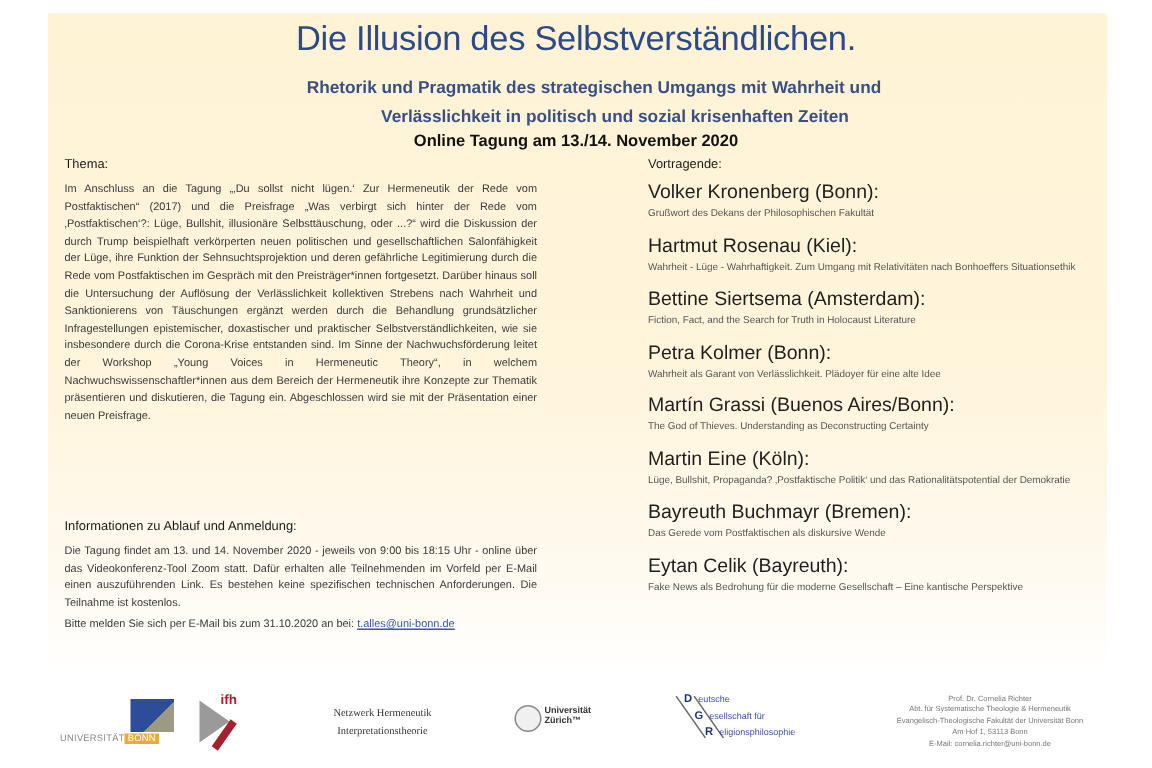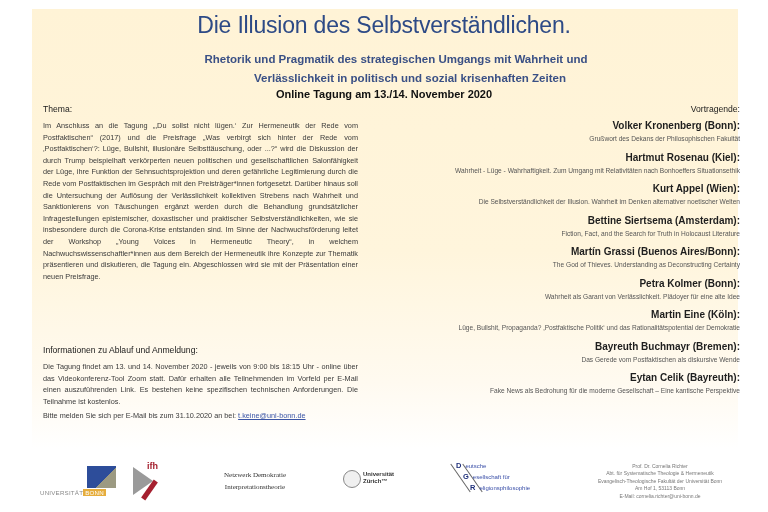--- a/index.html
+++ b/index.html
@@ -9,28 +9,28 @@
              background: linear-gradient(to bottom, #fff3d6 0%, #fff5dc 55%, #fffaf0 85%, #ffffff 100%); }
     .title { position: absolute; left: 0; top: 12px; width: 768px; text-align: center;
              font-size: 23px; font-weight: normal; color: #2d4a86; letter-spacing: -0.2px; }
     .subtitle { position: absolute; left: 12px; width: 768px; text-align: center;
                 font-size: 11.5px; font-weight: bold; color: #3a5085; }
     .sub1 { top: 53px; }
     .sub2 { top: 72px; padding-left: 14px; }
     .date { position: absolute; left: 0; top: 88px; width: 768px; text-align: center;
             font-size: 11px; font-weight: bold; color: #111; }
     .col-left { position: absolute; left: 43px; top: 104px; width: 315px; }
-    .col-right { position: absolute; left: 410px; top: 104px; width: 330px; text-align: right; }
+    .col-right { position: absolute; left: 432px; top: 104px; width: 330px; }
     .h { font-size: 8.6px; font-weight: normal; color: #1a1a1a; margin: 0 0 6px 0; }
     .p { font-size: 7.3px; line-height: 11.6px; color: #3a3a3a; text-align: justify; margin: 0; }
     .info-block { position: absolute; left: 43px; top: 345px; width: 315px; }
     .info-block .p { margin-bottom: 3px; }
     .email-link { color: #3b55a5; text-decoration: underline; }
     .speaker { margin-bottom: 7px; }
-    .speaker-name { font-size: 10px; font-weight: bold; color: #1e1e1e; margin: 0 0 3px 0; }
+    .speaker-name { font-size: 13px; font-weight: normal; color: #1e1e1e; margin: 0 0 3px 0; }
     .speaker-talk { font-size: 6.6px; line-height: 10.5px; color: #555; margin: 0; }
     .footer { position: absolute; left: 0; top: 455px; width: 768px; height: 57px; }
     .logo-bonn { position: absolute; left: 40px; top: 11px; width: 76px; height: 30px; }
     .bonn-blue { position: absolute; left: 47px; top: 0; width: 29px; height: 22px;
                  background: linear-gradient(135deg, #2d4d9a 0%, #2d4d9a 60%, #9c9a82 60%, #9c9a82 100%); }
     .bonn-text { position: absolute; left: 0; top: 23px; font-size: 6.2px; color: #8a8a8a; letter-spacing: 0.2px; }
     .bonn-gold { background: #e6ad3c; color: #fff; padding: 0 2px; }
     .logo-ifh { position: absolute; left: 133px; top: 6px; width: 30px; height: 40px; }
     .ifh-shape { position: absolute; left: 0; top: 6px; width: 0; height: 0;
                  border-top: 14px solid transparent; border-bottom: 14px solid transparent;
@@ -63,49 +63,45 @@
 
 <div class="col-left">
   <div class="h">Thema:</div>
   <p class="p">Im Anschluss an die Tagung „‚Du sollst nicht lügen.‘ Zur Hermeneutik der Rede vom Postfaktischen“ (2017) und die Preisfrage „Was verbirgt sich hinter der Rede vom ‚Postfaktischen‘?: Lüge, Bullshit, illusionäre Selbsttäuschung, oder ...?“ wird die Diskussion der durch Trump beispielhaft verkörperten neuen politischen und gesellschaftlichen Salonfähigkeit der Lüge, ihre Funktion der Sehnsuchtsprojektion und deren gefährliche Legitimierung durch die Rede vom Postfaktischen im Gespräch mit den Preisträger*innen fortgesetzt. Darüber hinaus soll die Untersuchung der Auflösung der Verlässlichkeit kollektiven Strebens nach Wahrheit und Sanktionierens von Täuschungen ergänzt werden durch die Behandlung grundsätzlicher Infragestellungen epistemischer, doxastischer und praktischer Selbstverständlichkeiten, wie sie insbesondere durch die Corona-Krise entstanden sind. Im Sinne der Nachwuchsförderung leitet der Workshop „Young Voices in Hermeneutic Theory“, in welchem Nachwuchswissenschaftler*innen aus dem Bereich der Hermeneutik ihre Konzepte zur Thematik präsentieren und diskutieren, die Tagung ein. Abgeschlossen wird sie mit der Präsentation einer neuen Preisfrage.</p>
 </div>
 
 <div class="info-block">
   <div class="h">Informationen zu Ablauf und Anmeldung:</div>
   <p class="p">Die Tagung findet am 13. und 14. November 2020 - jeweils von 9:00 bis 18:15 Uhr - online über das Videokonferenz-Tool Zoom statt. Dafür erhalten alle Teilnehmenden im Vorfeld per E-Mail einen auszuführenden Link. Es bestehen keine spezifischen technischen Anforderungen. Die Teilnahme ist kostenlos.</p>
   <p class="p">
-    <span>Bitte melden Sie sich per E-Mail bis zum 31.10.2020 an bei: </span><a class="email-link">t.keine@uni-bonn.de</a>
+    <span>Bitte melden Sie sich per E-Mail bis zum 31.10.2020 an bei: </span><a class="email-link">t.alles@uni-bonn.de</a>
   </p>
 </div>
 
 <div class="col-right">
   <div class="h">Vortragende:</div>
   <div class="speaker">
     <div class="speaker-name">Volker Kronenberg (Bonn):</div>
     <div class="speaker-talk">Grußwort des Dekans der Philosophischen Fakultät</div>
   </div>
   <div class="speaker">
     <div class="speaker-name">Hartmut Rosenau (Kiel):</div>
     <div class="speaker-talk">Wahrheit - Lüge - Wahrhaftigkeit. Zum Umgang mit Relativitäten nach Bonhoeffers Situationsethik</div>
   </div>
   <div class="speaker">
-    <div class="speaker-name">Kurt Appel (Wien):</div>
-    <div class="speaker-talk">Die Selbstverständlichkeit der Illusion. Wahrheit im Denken alternativer noetischer Welten</div>
-  </div>
-  <div class="speaker">
     <div class="speaker-name">Bettine Siertsema (Amsterdam):</div>
     <div class="speaker-talk">Fiction, Fact, and the Search for Truth in Holocaust Literature</div>
   </div>
   <div class="speaker">
+    <div class="speaker-name">Petra Kolmer (Bonn):</div>
+    <div class="speaker-talk">Wahrheit als Garant von Verlässlichkeit. Plädoyer für eine alte Idee</div>
+  </div>
+  <div class="speaker">
     <div class="speaker-name">Martín Grassi (Buenos Aires/Bonn):</div>
     <div class="speaker-talk">The God of Thieves. Understanding as Deconstructing Certainty</div>
-  </div>
-  <div class="speaker">
-    <div class="speaker-name">Petra Kolmer (Bonn):</div>
-    <div class="speaker-talk">Wahrheit als Garant von Verlässlichkeit. Plädoyer für eine alte Idee</div>
   </div>
   <div class="speaker">
     <div class="speaker-name">Martin Eine (Köln):</div>
     <div class="speaker-talk">Lüge, Bullshit, Propaganda? ‚Postfaktische Politik‘ und das Rationalitätspotential der Demokratie</div>
   </div>
   <div class="speaker">
     <div class="speaker-name">Bayreuth Buchmayr (Bremen):</div>
     <div class="speaker-talk">Das Gerede vom Postfaktischen als diskursive Wende</div>
   </div>
   <div class="speaker">
@@ -122,21 +118,21 @@
     </div>
   </div>
 
   <div class="logo-ifh">
     <div class="ifh-shape"></div>
     <div class="ifh-stripe"></div>
     <div class="ifh-text">ifh</div>
   </div>
 
   <div class="logo-netzwerk">
-    <div>Netzwerk Demokratie</div>
+    <div>Netzwerk Hermeneutik</div>
     <div>Interpretationstheorie</div>
   </div>
 
   <div class="logo-uzh">
     <div class="uzh-seal"></div>
     <div class="uzh-text">
       <div>Universität</div>
       <div>Zürich™</div>
     </div>
   </div>

